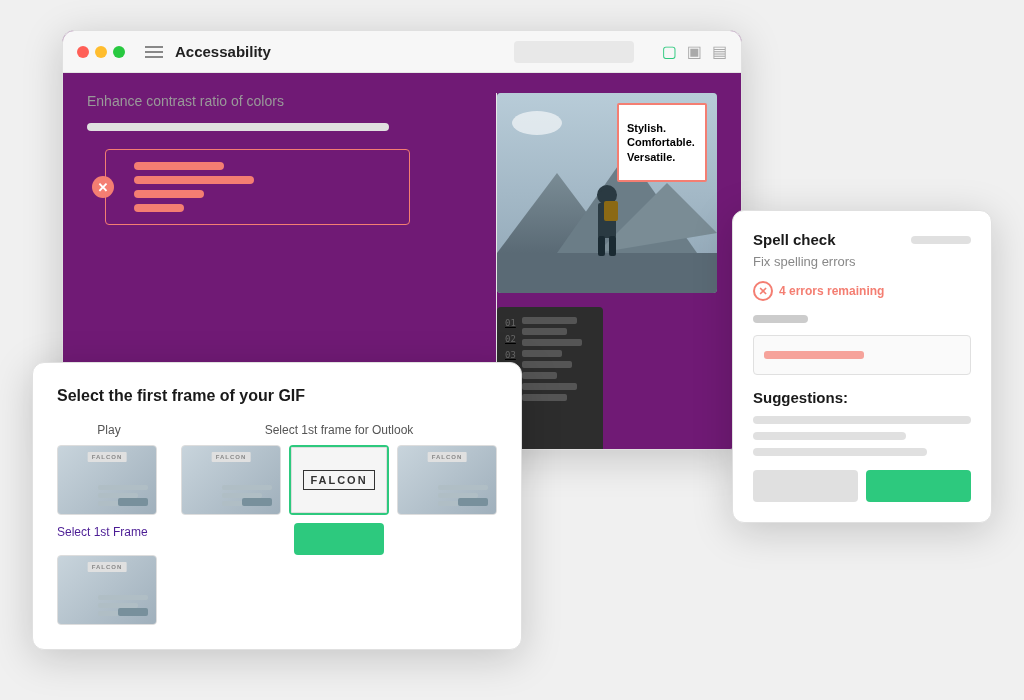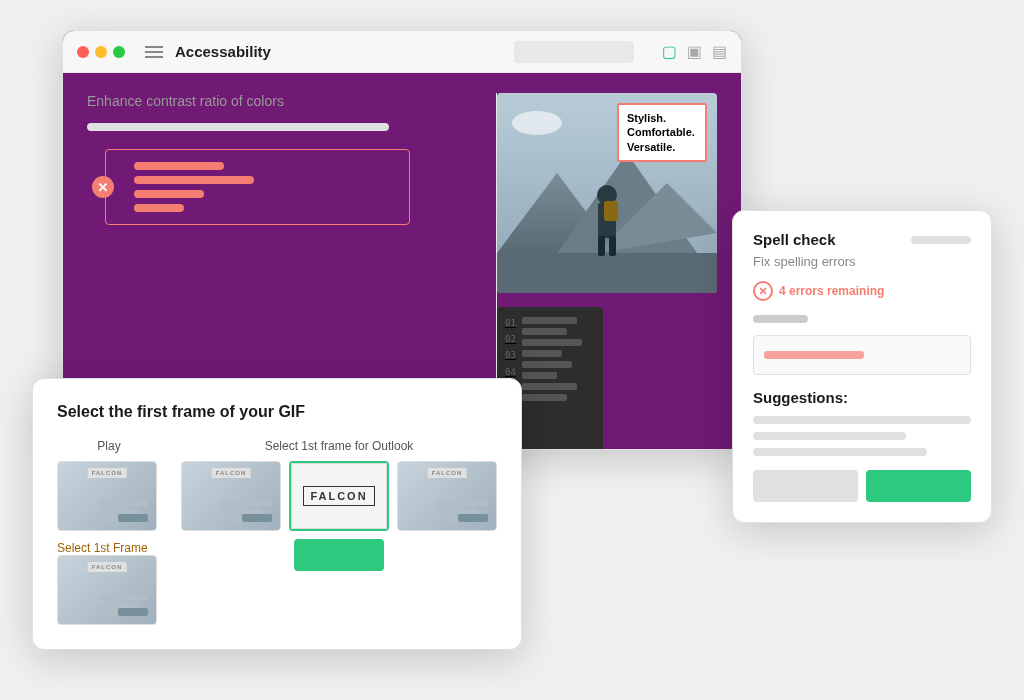--- a/index.html
+++ b/index.html
@@ -187,21 +187,21 @@
       overflow: hidden;
     }
 
     .stylish-badge {
       position: absolute;
       top: 10px;
       right: 10px;
       background: white;
       border: 2px solid #f47e72;
       border-radius: 2px;
-      padding: 6px 8px;
+      padding: 16px 8px;
       font-size: 11px;
       font-weight: 800;
       line-height: 1.3;
       width: 90px;
     }
 
     .code-panel {
       margin-top: 8px;
       background: #2d2d2d;
       border-radius: 4px;
@@ -380,23 +380,23 @@
       border: none;
       border-radius: 4px;
       width: 90px;
       cursor: pointer;
       margin: 0 auto;
       display: block;
     }
 
     .select-1st-label {
       font-size: 12px;
-      color: #a16207;
+      color: #4c1d95;
       margin-top: 10px;
-      margin-bottom: 0;
+      margin-bottom: 16px;
       text-align: left;
     }
 
     
     .spell-panel {
       position: absolute;
       top: 180px;
       right: 0;
       width: 260px;
       background: #fff;

